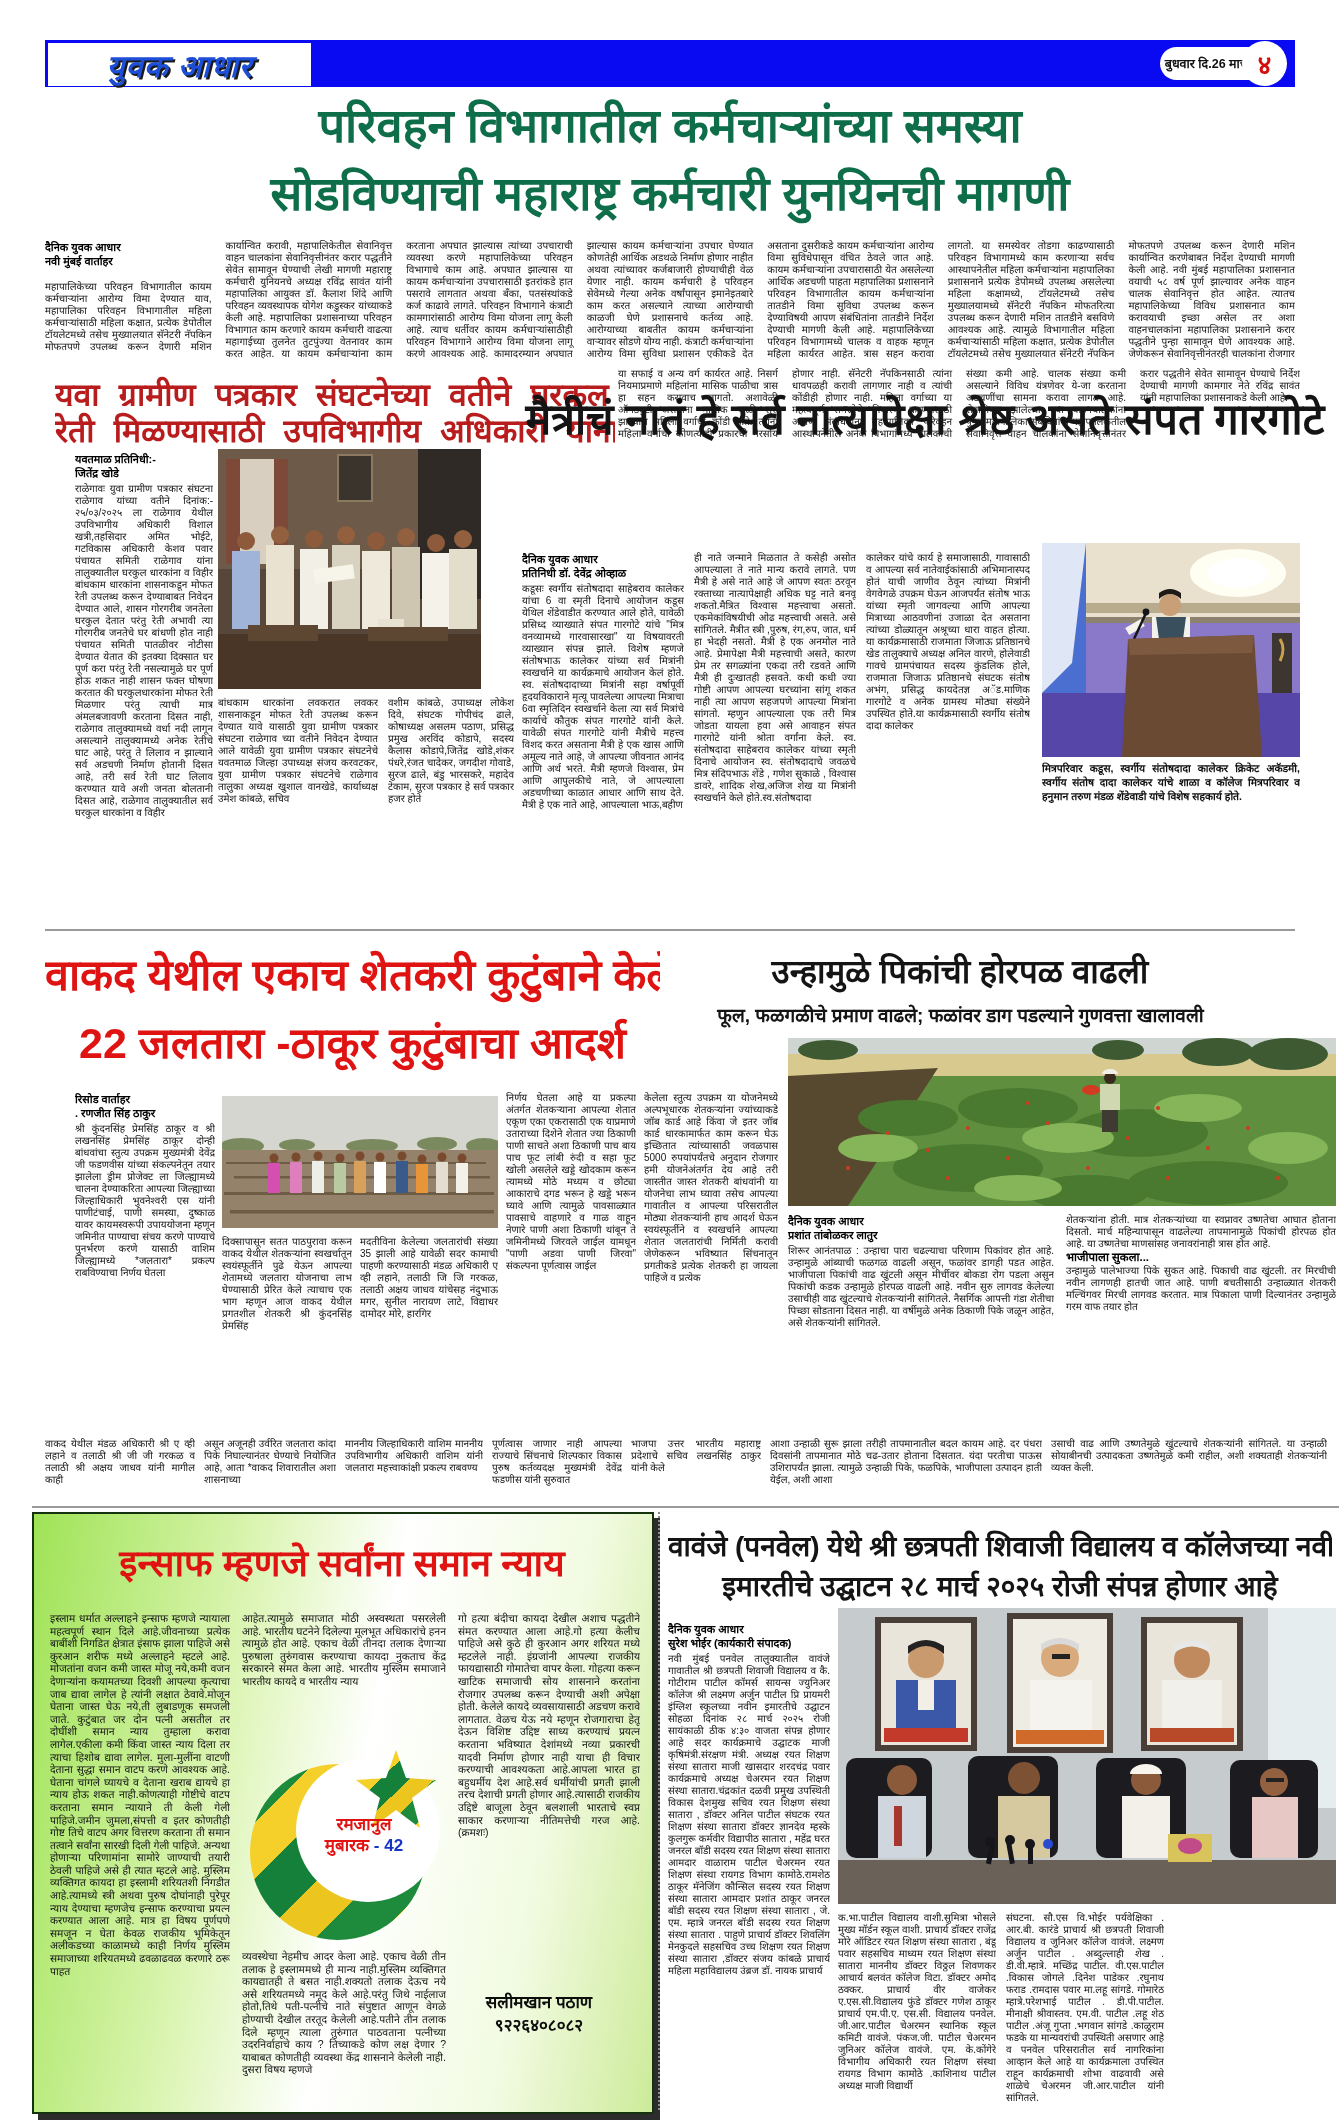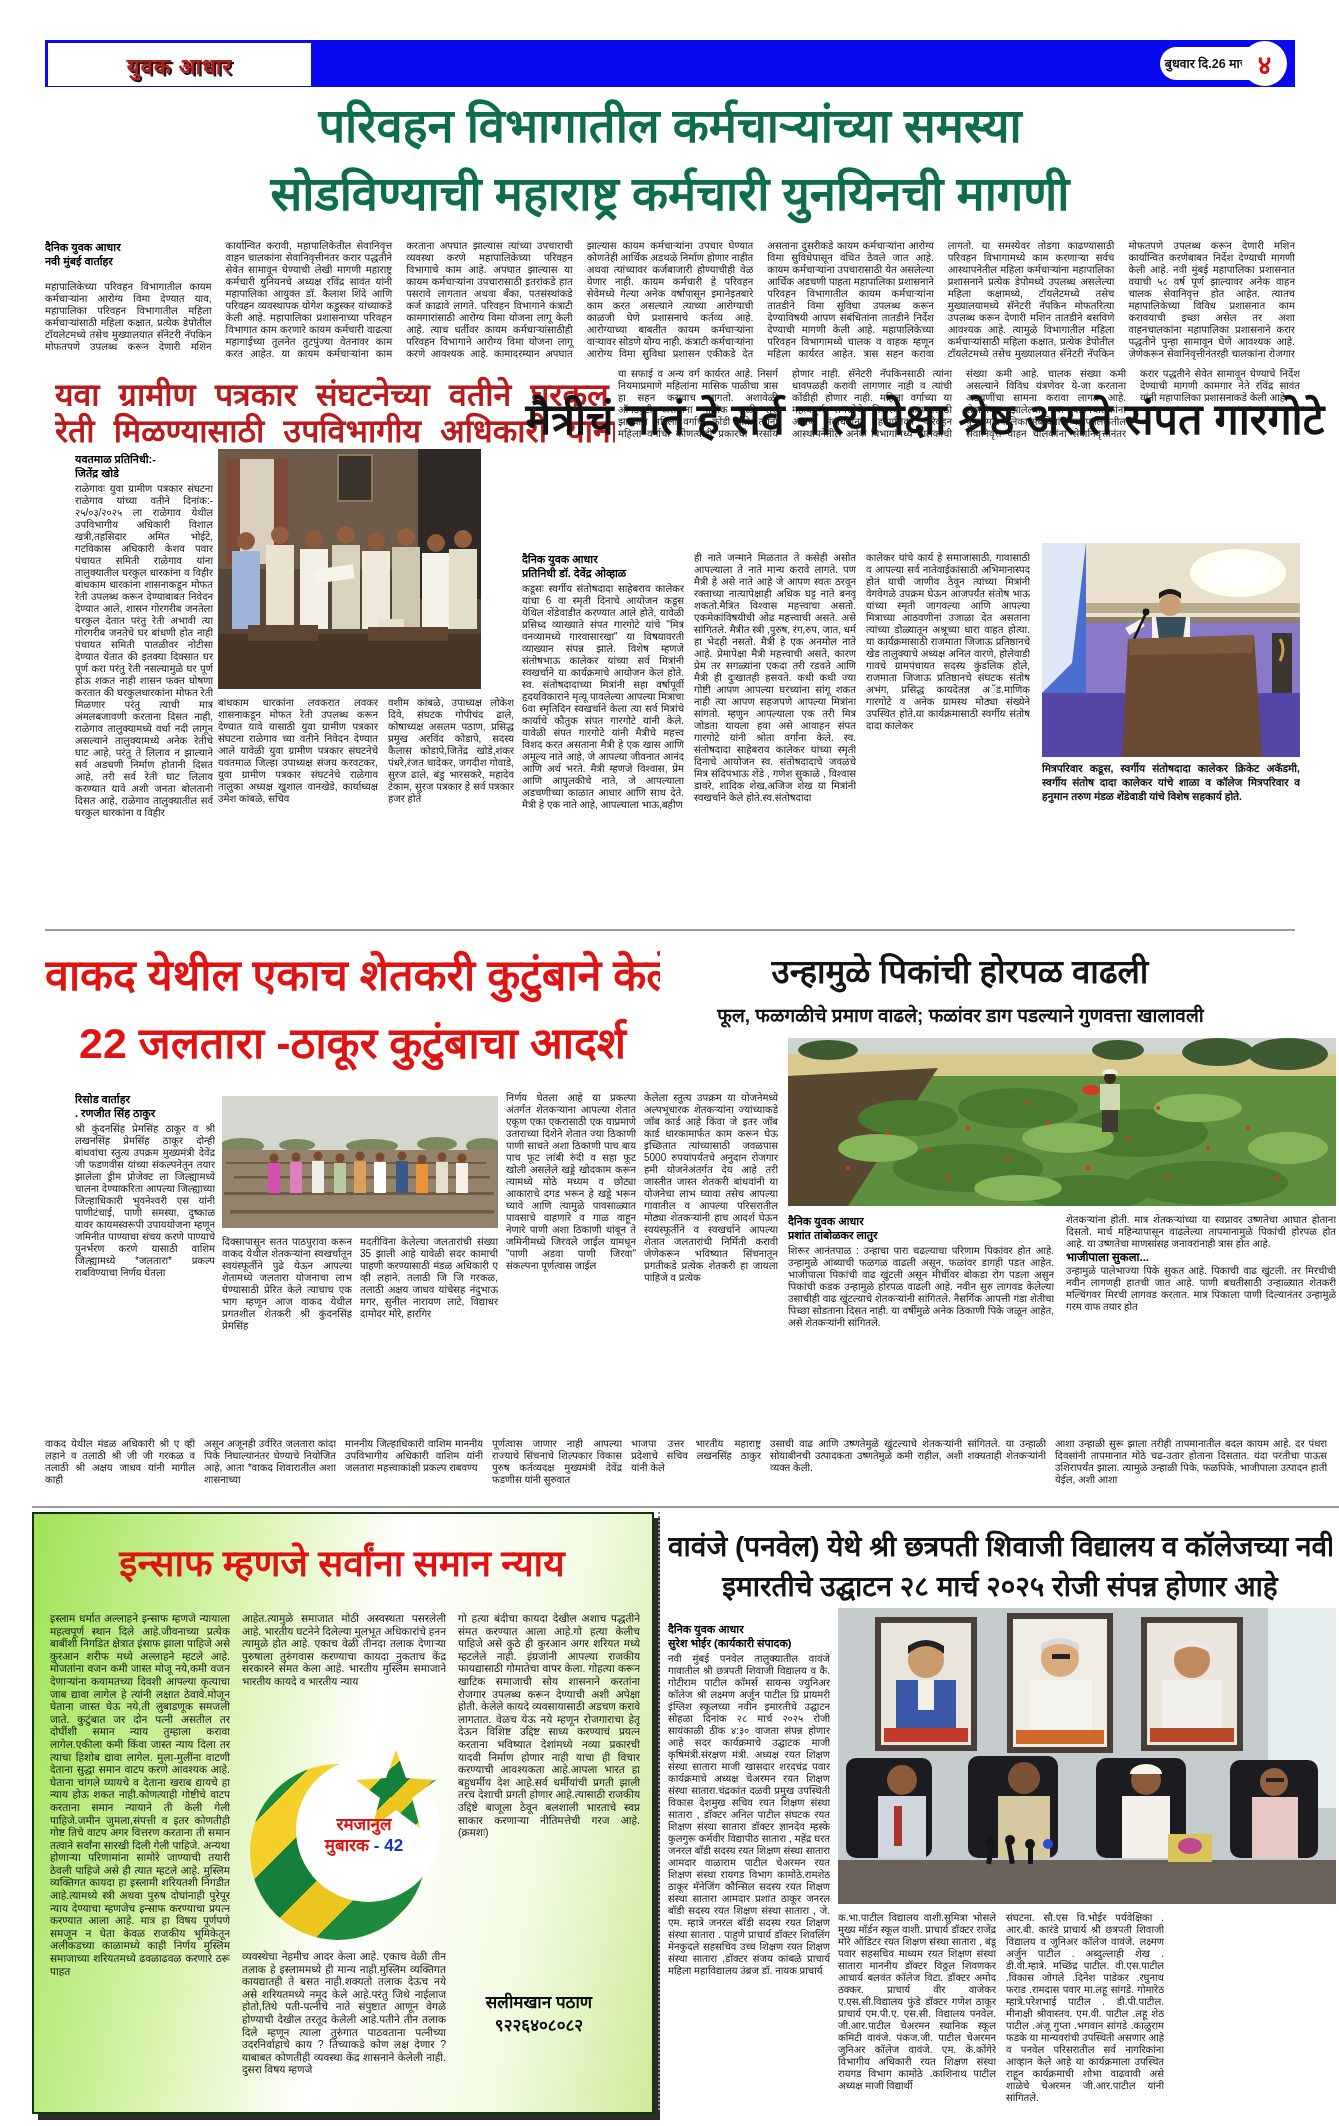--- a/index.html
+++ b/index.html
@@ -2,22 +2,22 @@
 <html><head>
 <meta charset="utf-8">
 <style>
   html,body{margin:0;padding:0;background:#ffffff;}
   .page{position:relative;width:1339px;height:2126px;background:#fff;overflow:hidden;
         font-family:"Liberation Sans","DejaVu Sans",sans-serif;color:#111;}
   .abs{position:absolute;}
   
   .mast{background:#0a0af2;}
   .logo-box{background:#fff;display:flex;align-items:center;justify-content:center;}
-  .logo-text{font-size:22px;font-weight:900;color:#b91c1c;letter-spacing:1px;
-             text-shadow:2px 2px 0 #1a1a1a;}
+  .logo-text{font-size:31px;font-weight:900;color:#1d4ed8;letter-spacing:1px;
+             text-shadow:2px 2px 0 #1a1a1a;font-style:italic;}
   .date-pill{background:#fff;border-radius:18px;display:flex;align-items:center;justify-content:center;
              font-size:12.5px;font-weight:700;color:#111;}
   .page-circle{background:#fff;border-radius:50%;display:flex;align-items:center;justify-content:center;
                font-size:26px;font-weight:900;color:#d40d0d;}
   
   .hl{text-align:center;font-weight:800;white-space:nowrap;overflow:hidden;}
   .hl-green{color:#0e6e4a;font-size:47px;}
   .hl-black-lg{color:#141414;font-size:43px;}
   .hl-red-lg{color:#e01313;font-size:43px;}
   .hl-black-md{color:#141414;font-size:33px;}
@@ -287,22 +287,22 @@
     <div class="byline" style="font-size:11.5px;">भाजीपाला सुकला...</div>
     <span>उन्हामुळे पालेभाज्या पिके सुकत आहे. पिकाची वाढ खुंटली. तर मिरचीची नवीन लागणही हातची जात आहे. पाणी बचतीसाठी उन्हाळ्यात शेतकरी मल्चिंगवर मिरची लागवड करतात. मात्र पिकाला पाणी दिल्यानंतर उन्हामुळे गरम वाफ तयार होत</span>
   </div>
 
   <div class="abs band bodytxt" style="left:45px;top:1438px;width:1292px;height:62px;">
     <div style="width:150px;">वाकद येथील मंडळ अधिकारी श्री ए व्ही लहाने व तलाठी श्री जी जी गरकळ व तलाठी श्री अक्षय जाधव यांनी मागील काही</div>
     <div style="width:132px;">असून अजूनही उर्वरित जलतारा कांदा पिके निघाल्यानंतर घेण्याचे नियोजित आहे, आता *वाकद शिवारातील अशा शासनाच्या</div>
     <div style="width:138px;">माननीय जिल्हाधिकारी वाशिम माननीय उपविभागीय अधिकारी वाशिम यांनी जलतारा महत्त्वाकांक्षी प्रकल्प राबवण्य</div>
     <div style="width:130px;">पूर्णत्वास जाणार नाही आपल्या राज्याचे सिंचनाचे शिल्पकार विकास पुरुष कर्तव्यदक्ष मुख्यमंत्री देवेंद्र फडणीस यांनी सुरुवात</div>
     <div style="width:130px;">भाजपा उत्तर भारतीय महाराष्ट्र प्रदेशाचे सचिव लखनसिंह ठाकुर यांनी केले</div>
+    <div style="width:272px;">आशा उन्हाळी सुरू झाला तरीही तापमानातील बदल कायम आहे. दर पंधरा दिवसांनी तापमानात मोठे चढ-उतार होताना दिसतात. यंदा परतीचा पाऊस उशिरापर्यंत झाला. त्यामुळे उन्हाळी पिके, फळपिके, भाजीपाला उत्पादन हाती येईल, अशी आशा</div>
     <div style="width:276px;">उसाची वाढ आणि उष्णतेमुळे खुंटल्याचे शेतकऱ्यांनी सांगितले. या उन्हाळी सोयाबीनची उत्पादकता उष्णतेमुळे कमी राहील, अशी शक्यताही शेतकऱ्यांनी व्यक्त केली.</div>
-    <div style="width:272px;">आशा उन्हाळी सुरू झाला तरीही तापमानातील बदल कायम आहे. दर पंधरा दिवसांनी तापमानात मोठे चढ-उतार होताना दिसतात. यंदा परतीचा पाऊस उशिरापर्यंत झाला. त्यामुळे उन्हाळी पिके, फळपिके, भाजीपाला उत्पादन हाती येईल, अशी आशा</div>
   </div>
 
   <div class="abs divider" style="left:32px;top:1506px;width:1307px;height:2px;"></div>
 
   <div class="abs green-box" style="left:32px;top:1512px;width:618px;height:598px;">
     <div class="abs hl hl-red-md" style="left:10px;top:22px;width:596px;height:56px;">इन्साफ म्हणजे सर्वांना समान न्याय</div>
     <div class="abs bodytxt" style="left:16px;top:98px;width:180px;height:486px;font-size:10.5px;">इस्लाम धर्मात अल्लाहने इन्साफ म्हणजे न्यायाला महत्वपूर्ण स्थान दिले आहे.जीवनाच्या प्रत्येक बाबींशी निगडित क्षेत्रात इंसाफ झाला पाहिजे असे कुरआन शरीफ मध्ये अल्लाहने म्हटले आहे. मोजतांना वजन कमी जास्त मोजू नये,कमी वजन देणाऱ्यांना कयामतच्या दिवशी आपल्या कृत्याचा जाब द्यावा लागेल हे त्यांनी लक्षात ठेवावे.मोजून घेताना जास्त घेऊ नये,ती लुबाडणूक समजली जाते. कुटुंबात जर दोन पत्नी असतील तर दोघींशी समान न्याय तुम्हाला करावा लागेल.एकीला कमी किंवा जास्त न्याय दिला तर त्याचा हिशोब द्यावा लागेल. मुला-मुलींना वाटणी देताना सुद्धा समान वाटप करणे आवश्यक आहे. घेताना चांगले घ्यायचे व देताना खराब द्यायचे हा न्याय होऊ शकत नाही.कोणत्याही गोष्टीचे वाटप करताना समान न्यायाने ती केली गेली पाहिजे.जमीन जुमला,संपत्ती व इतर कोणतीही गोष्ट तिचे वाटप अगर वित्तरण करताना ती समान तत्वाने सर्वांना सारखी दिली गेली पाहिजे. अन्यथा होणाऱ्या परिणामांना सामोरे जाण्याची तयारी ठेवली पाहिजे असे ही त्यात म्हटले आहे. मुस्लिम व्यक्तिगत कायदा हा इस्लामी शरियतशी निगडीत आहे.त्यामध्ये स्त्री अथवा पुरुष दोघांनाही पुरेपूर न्याय देण्याचा म्हणजेच इन्साफ करण्याचा प्रयत्न करण्यात आला आहे. मात्र हा विषय पूर्णपणे समजून न घेता केवळ राजकीय भूमिकेतून अलीकडच्या काळामध्ये काही निर्णय मुस्लिम समाजाच्या शरियतमध्ये ढवळाढवळ करणारे ठरू पाहत</div>
     <div class="abs bodytxt" style="left:208px;top:98px;width:204px;height:132px;font-size:10.5px;">आहेत.त्यामुळे समाजात मोठी अस्वस्थता पसरलेली आहे. भारतीय घटनेने दिलेल्या मूलभूत अधिकारांचे हनन त्यामुळे होत आहे. एकाच वेळी तीनदा तलाक देणाऱ्या पुरुषाला तुरुंगवास करण्याचा कायदा नुकताच केंद्र सरकारने संमत केला आहे. भारतीय मुस्लिम समाजाने भारतीय कायदे व भारतीय न्याय</div>
 
     <div class="abs" style="left:212px;top:228px;width:200px;height:206px;">

